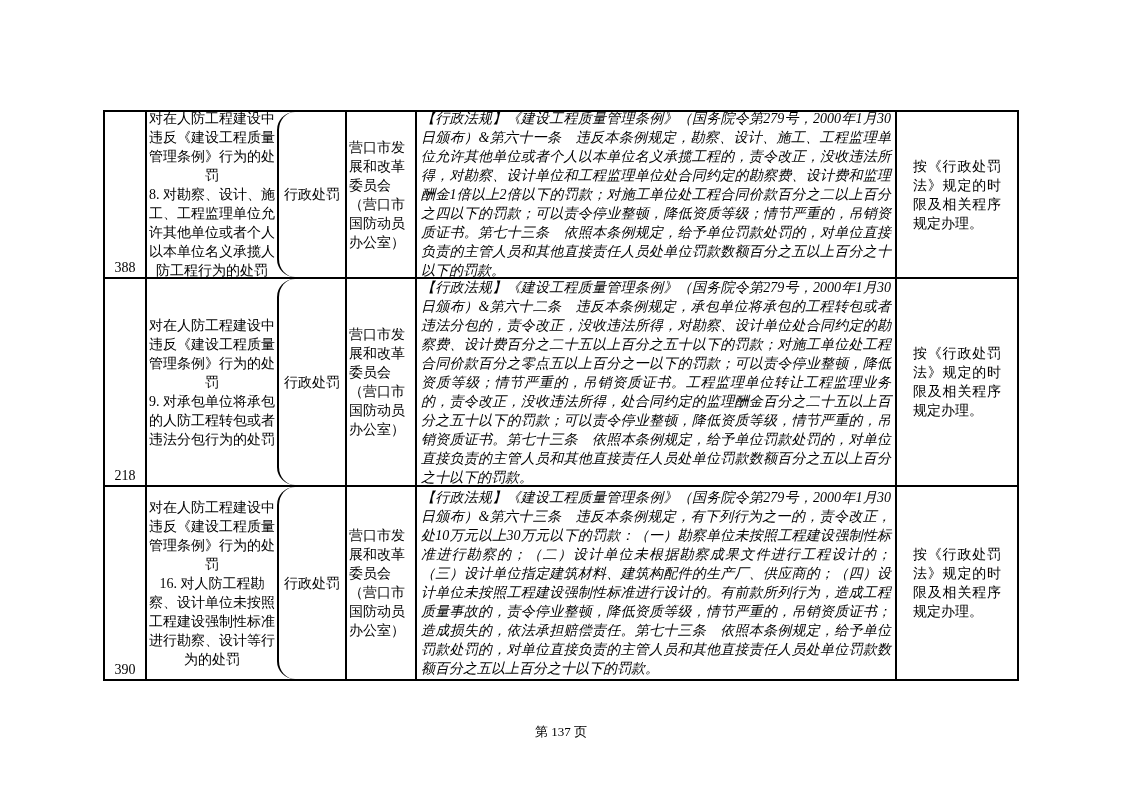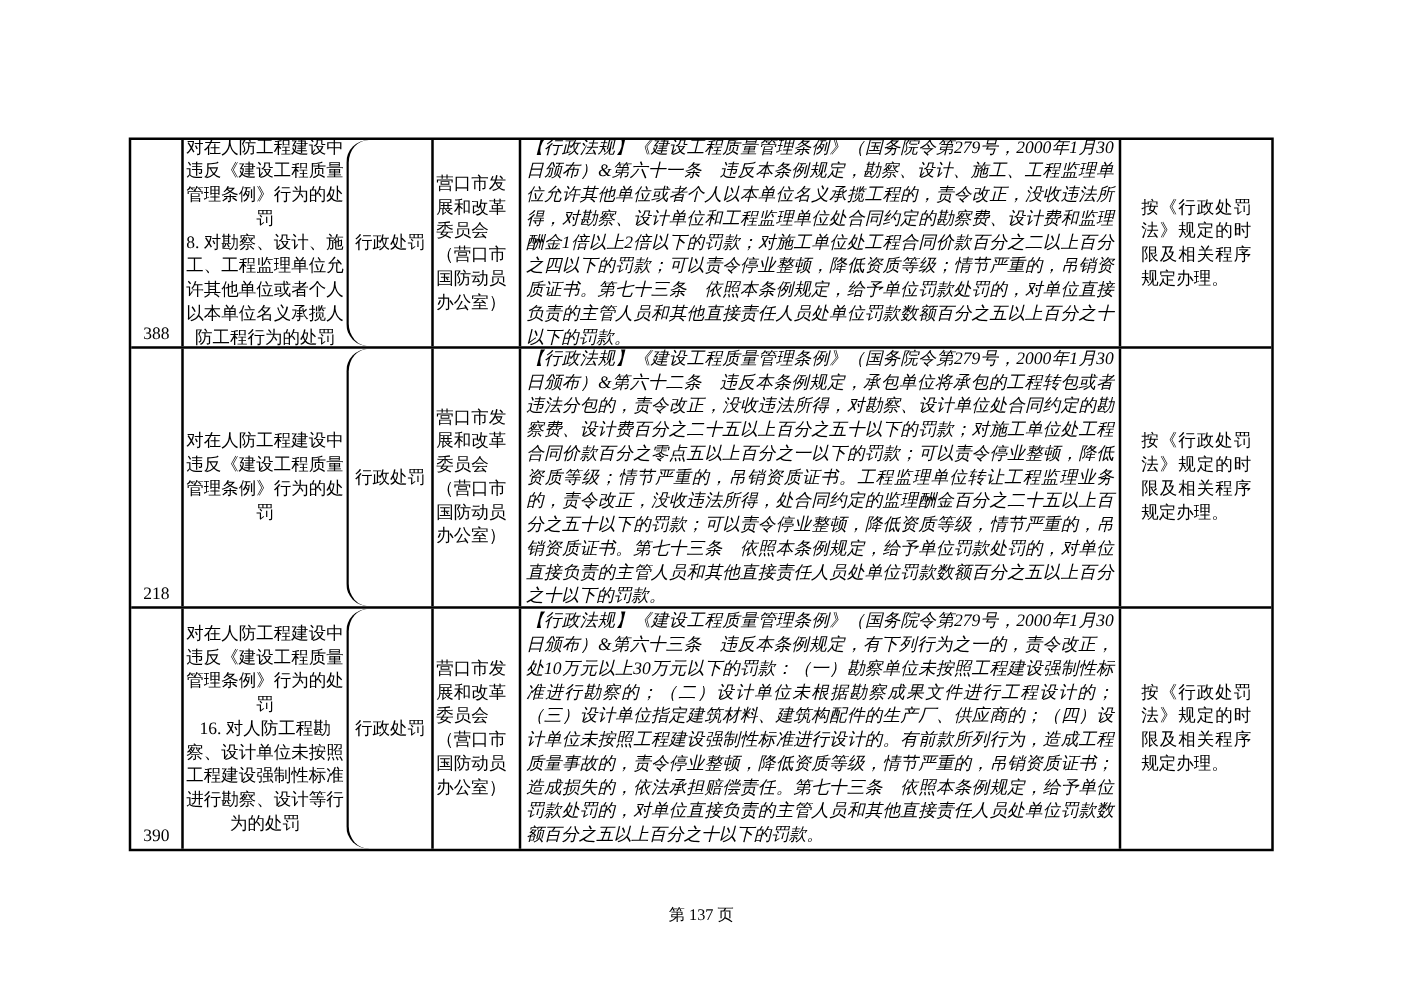--- a/index.html
+++ b/index.html
@@ -91,20 +91,21 @@
         <div>按《行政处罚法》规定的时限及相关程序规定办理。</div>
       </div>
     </div>
 
     <div class="trow r1">
       <div class="cell c-id">
         <div>218</div>
       </div>
       <div class="cell c-item">
         <div>对在人防工程建设中违反《建设工程质量管理条例》行为的处罚</div>
+        <div>9. 对承包单位将承包的人防工程转包或者违法分包行为的处罚</div>
       </div>
       <div class="cell c-type">
         <div>行政处罚</div>
       </div>
       <div class="cell c-agency">
         <div>营口市发展和改革委员会（营口市国防动员办公室）</div>
       </div>
       <div class="cell c-legal">
         <div>【行政法规】《建设工程质量管理条例》（国务院令第279号，2000年1月30日颁布）&amp;第六十二条　违反本条例规定，承包单位将承包的工程转包或者违法分包的，责令改正，没收违法所得，对勘察、设计单位处合同约定的勘察费、设计费百分之二十五以上百分之五十以下的罚款；对施工单位处工程合同价款百分之零点五以上百分之一以下的罚款；可以责令停业整顿，降低资质等级；情节严重的，吊销资质证书。工程监理单位转让工程监理业务的，责令改正，没收违法所得，处合同约定的监理酬金百分之二十五以上百分之五十以下的罚款；可以责令停业整顿，降低资质等级，情节严重的，吊销资质证书。第七十三条　依照本条例规定，给予单位罚款处罚的，对单位直接负责的主管人员和其他直接责任人员处单位罚款数额百分之五以上百分之十以下的罚款。</div>
       </div>

